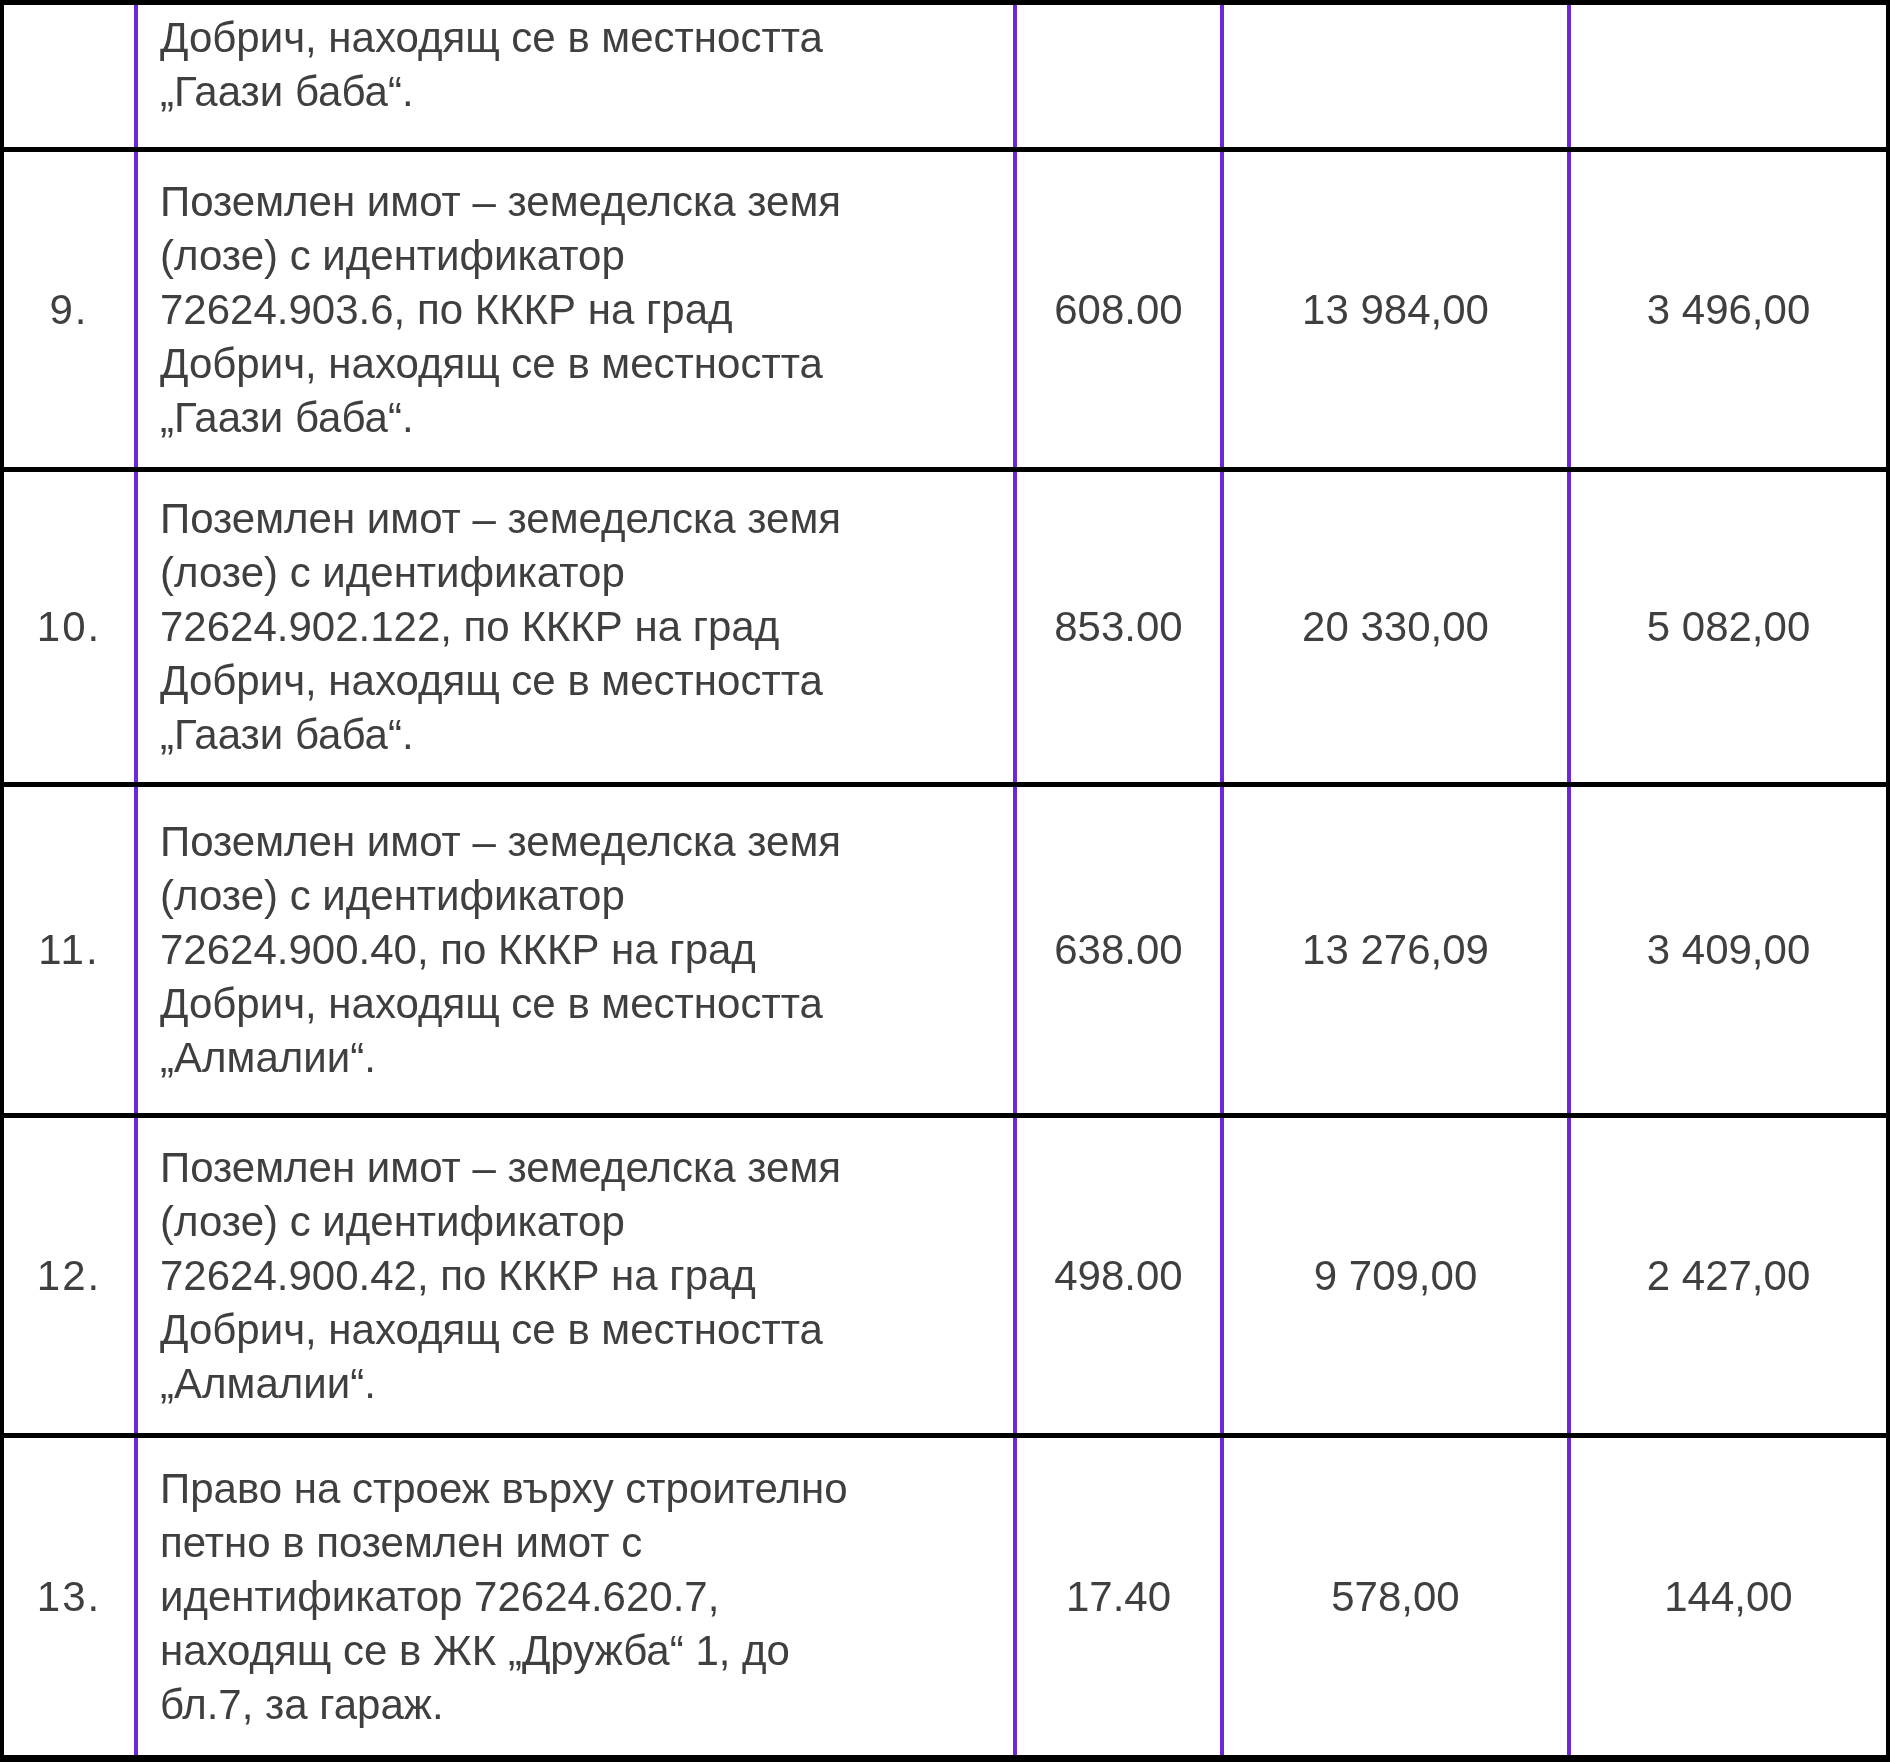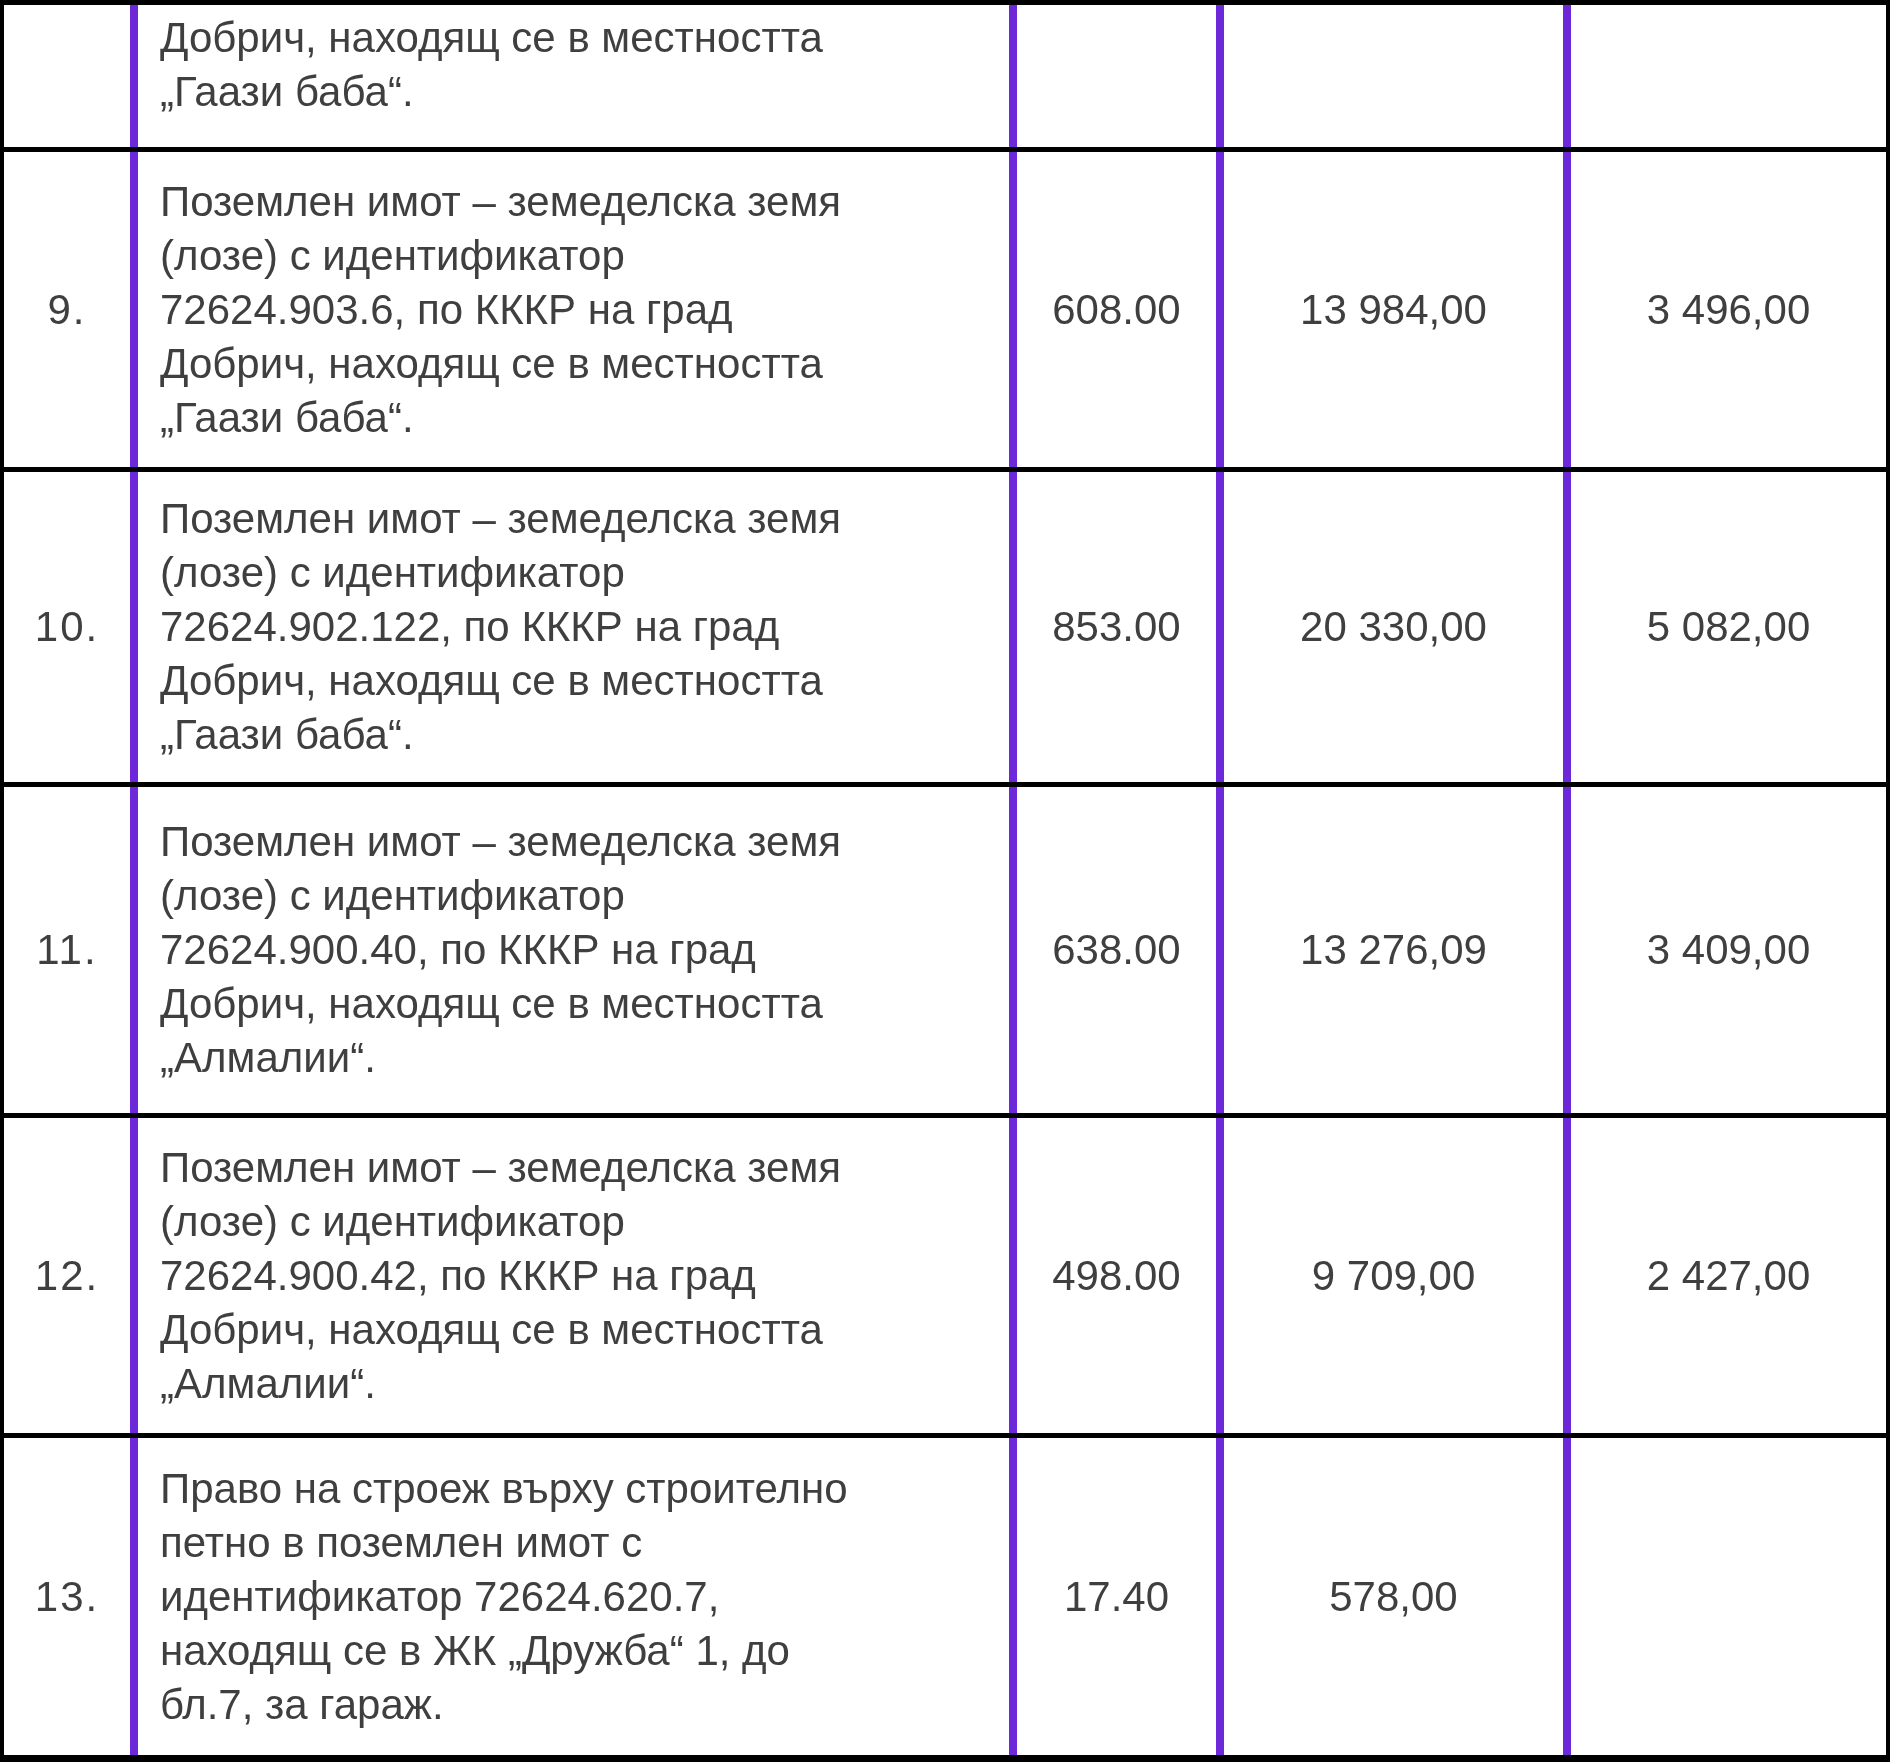--- a/index.html
+++ b/index.html
@@ -31,21 +31,21 @@
     border-bottom: 5px solid #000;
     flex: 0 0 auto;
   }
   .row:nth-child(1) { height: 147px; }
   .row:nth-child(2) { height: 320px; }
   .row:nth-child(3) { height: 315px; }
   .row:nth-child(4) { height: 331px; }
   .row:nth-child(5) { height: 320px; }
   .row:nth-child(6) { flex: 1 1 auto; border-bottom: none; }
   .cell {
-    border-right: 8px solid #6d28d9;
+    border-right: 4px solid #6d28d9;
     color: #3f3f3f;
     font-size: 42px;
     line-height: 54px;
     overflow: hidden;
   }
   .cell.last { border-right: none; text-align: center; }
   .cell.num {
     display: flex;
     align-items: center;
     justify-content: center;
@@ -128,15 +128,16 @@
   </div>
       <div class="row">
     <div class="cell num">13.</div>
     <div class="cell desc">Право на строеж върху строително
 петно в поземлен имот с
 идентификатор 72624.620.7,
 находящ се в ЖК „Дружба“ 1, до
 бл.7, за гараж.</div>
     <div class="cell val">17.40</div>
     <div class="cell val">578,00</div>
+    <div class="cell val last">144,00</div>
   </div>
     </div>
 </div>
 
 </body></html>

